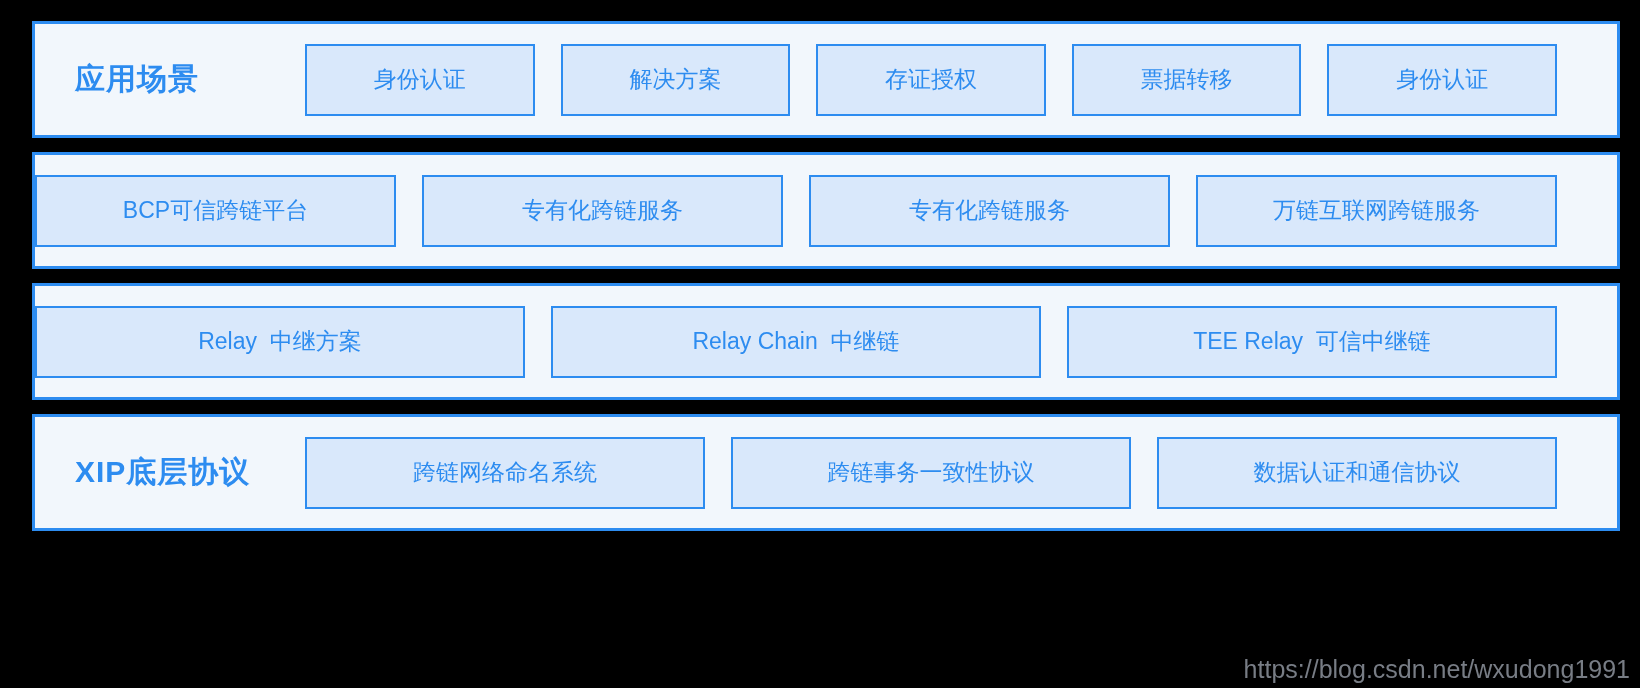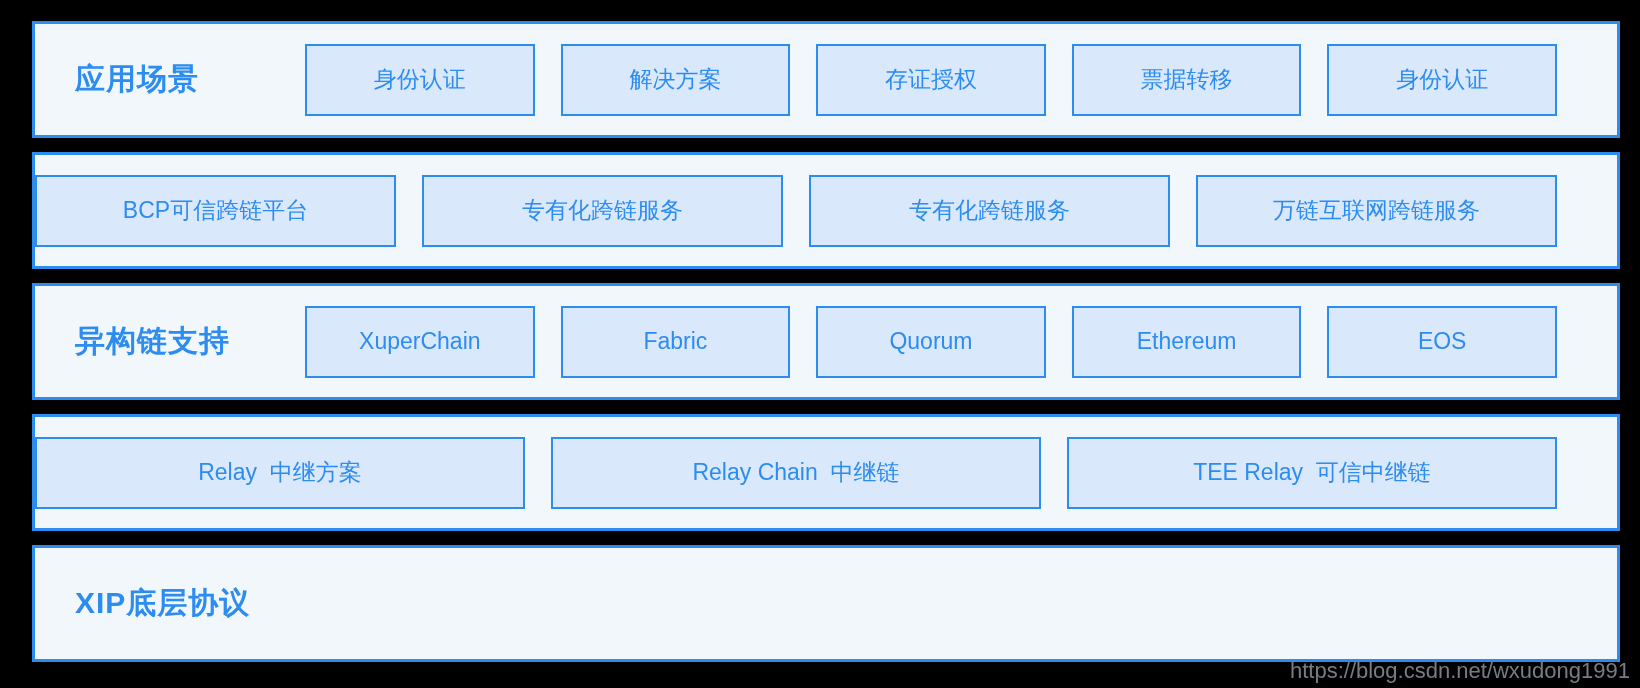--- a/index.html
+++ b/index.html
@@ -51,21 +51,21 @@
     justify-content: center;
     font-size: 23px;
     color: #2d8cf0;
     white-space: pre;
     overflow: hidden;
   }
   .watermark {
     position: absolute;
     right: 10px;
     bottom: 4px;
-    font-size: 22px;
+    font-size: 25px;
     color: #8d939d;
     opacity: 0.85;
     white-space: nowrap;
   }
 </style>
 </head>
 <body>
 
 <div class="canvas">
 
@@ -81,34 +81,29 @@
   </div>
     <div class="layer-row">
     <div class="row-boxes">
         <div class="item-box">BCP可信跨链平台</div>
         <div class="item-box">专有化跨链服务</div>
         <div class="item-box">专有化跨链服务</div>
         <div class="item-box">万链互联网跨链服务</div>
       </div>
   </div>
     <div class="layer-row">
-    <div class="row-label">异构链支持</div>
-    <div class="row-boxes">
-        <div class="item-box">XuperChain</div>
-        <div class="item-box">Fabric</div>
-        <div class="item-box">Quorum</div>
-        <div class="item-box">Ethereum</div>
-        <div class="item-box">EOS</div>
-      </div>
-  </div>
-    <div class="layer-row">
     <div class="row-boxes">
         <div class="item-box">Relay  中继方案</div>
         <div class="item-box">Relay Chain  中继链</div>
         <div class="item-box">TEE Relay  可信中继链</div>
       </div>
   </div>
     <div class="layer-row">
     <div class="row-label">XIP底层协议</div>
+    <div class="row-boxes">
+        <div class="item-box">跨链网络命名系统</div>
+        <div class="item-box">跨链事务一致性协议</div>
+        <div class="item-box">数据认证和通信协议</div>
+      </div>
   </div>
   </div>
 
 <div class="watermark">https://blog.csdn.net/wxudong1991</div>
 
 </body></html>

